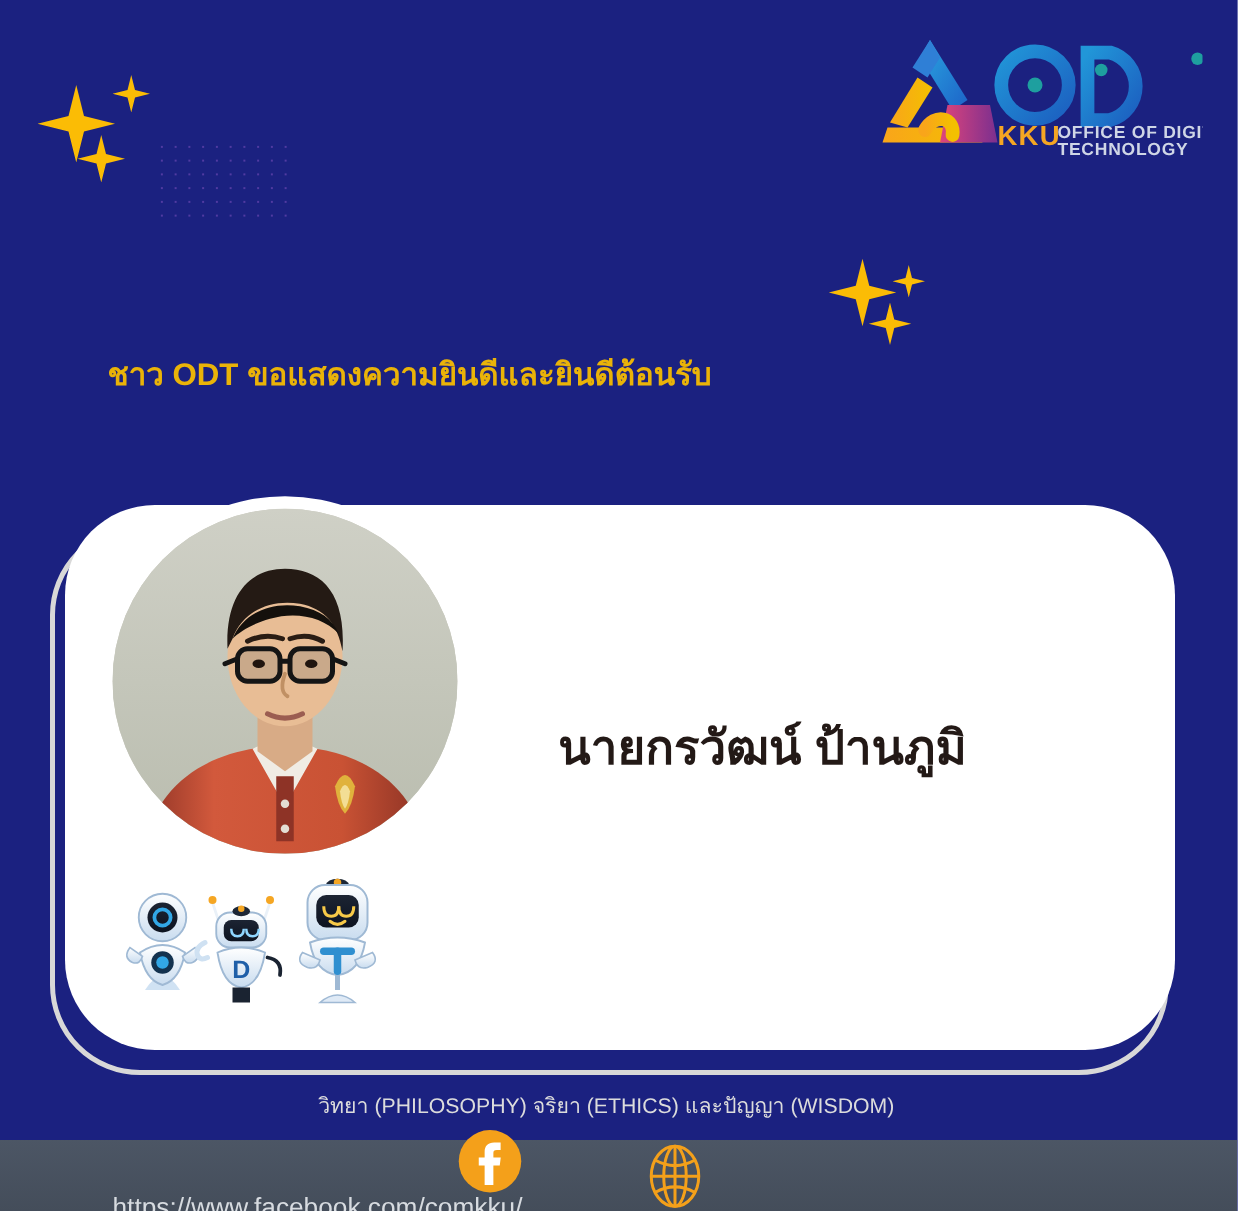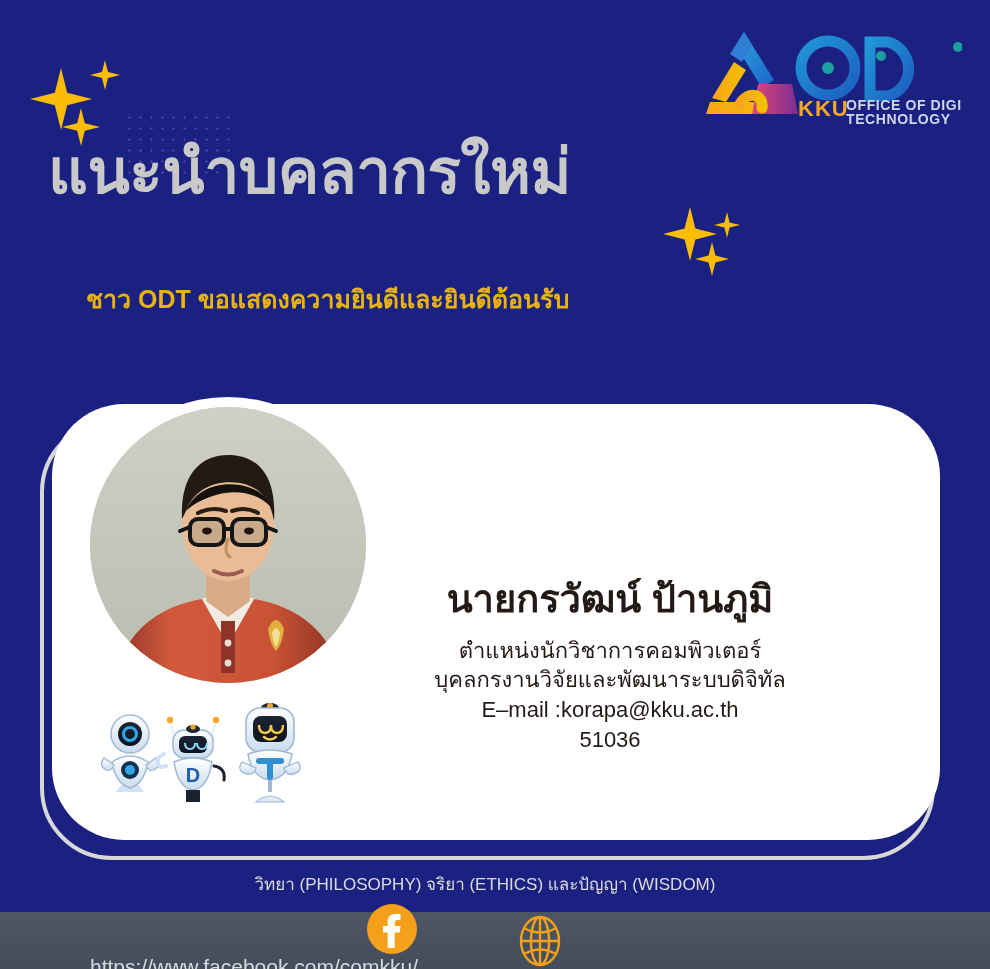--- a/index.html
+++ b/index.html
@@ -204,21 +204,20 @@
         <path d="M148 13 v49" stroke="url(#gO)" stroke-width="11" stroke-linecap="round" fill="none"></path>
         <circle cx="160" cy="13" r="5" fill="#1e9f9f"></circle>
         <text x="0" y="82" font-family="Liberation Sans, sans-serif" font-size="22" font-weight="700" fill="#f5a623" letter-spacing="1">KKU</text>
         <text x="48" y="76" font-family="Liberation Sans, sans-serif" font-size="14" font-weight="700" fill="#cfd6e6" letter-spacing=".6">OFFICE OF DIGITAL</text>
         <text x="48" y="90" font-family="Liberation Sans, sans-serif" font-size="14" font-weight="700" fill="#cfd6e6" letter-spacing=".6">TECHNOLOGY</text>
       </g>
     </svg>
   </div>
 
   <div class="headline">
-    <div class="l1">แนะนำบคลากรใหม่</div>
   </div>
   <div class="subhead">ชาว ODT ขอแสดงความยินดีและยินดีต้อนรับ</div>
 
   <div class="card-outline"></div>
 
   <div class="card"></div>
 
   <div class="photo-frame">
     <div class="photo">
       <svg viewBox="0 0 276 276" xmlns="http://www.w3.org/2000/svg" preserveAspectRatio="xMidYMid slice">
@@ -268,26 +267,20 @@
         <g transform="translate(178,222)">
           <path d="M0 0 q8 -18 16 0 q-2 16 -8 22 q-6 -6 -8 -22 z" fill="#e0b23c"></path>
           <path d="M4 4 q4 -10 8 0 q-1 10 -4 14 q-3 -4 -4 -14 z" fill="#f3de95"></path>
         </g>
       </svg>
     </div>
   </div>
 
   <div class="person">
     <div class="name">นายกรวัฒน์ ป้านภูมิ</div>
-    <div class="meta">
-      <div>ตำแหน่งนักวิชาการคอมพิวเตอร์</div>
-      <div>บุคลกรงานวิจัยและพัฒนาระบบดิจิทัล</div>
-      <div>E–mail :korapa@kku.ac.th</div>
-      <div>51036</div>
-    </div>
   </div>
 
   <div class="robots">
     <svg viewBox="0 0 210 115" xmlns="http://www.w3.org/2000/svg">
       <defs>
         <linearGradient id="rbody" x1="0" y1="0" x2="0" y2="1">
           <stop offset="0" stop-color="#ffffff"></stop>
             <stop offset="1" stop-color="#c9dcef"></stop>
         </linearGradient>
         <linearGradient id="rface" x1="0" y1="0" x2="0" y2="1">

